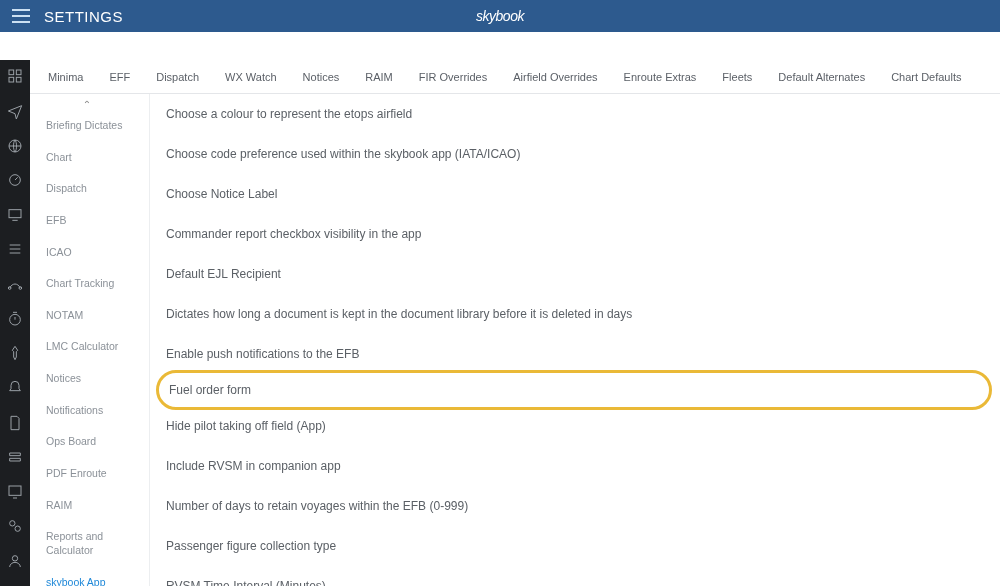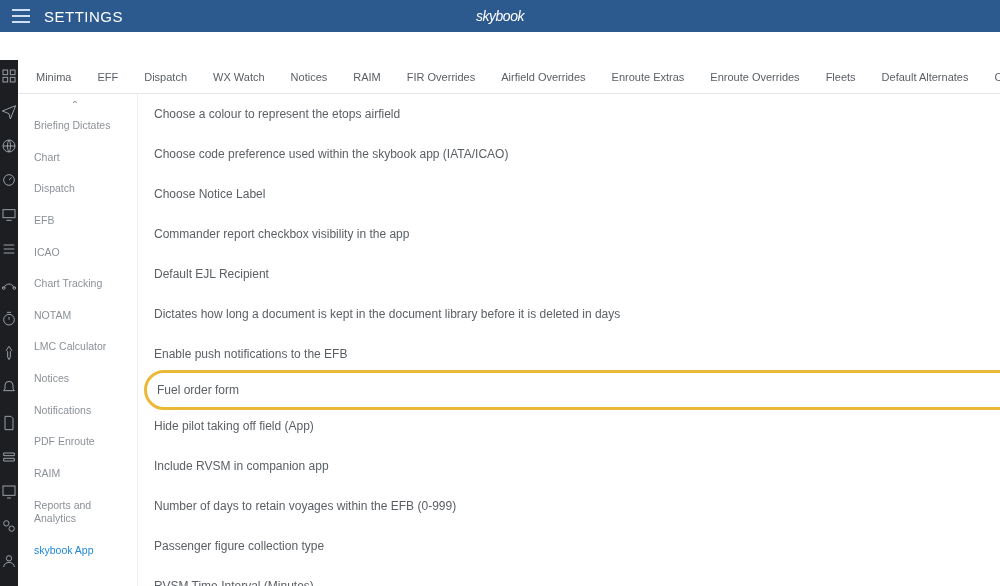--- a/index.html
+++ b/index.html
@@ -143,43 +143,43 @@
     <div class="tabbar">
       <div class="tab">Minima</div>
       <div class="tab">EFF</div>
       <div class="tab">Dispatch</div>
       <div class="tab">WX Watch</div>
       <div class="tab">Notices</div>
       <div class="tab">RAIM</div>
       <div class="tab">FIR Overrides</div>
       <div class="tab">Airfield Overrides</div>
       <div class="tab">Enroute Extras</div>
-      <div class="tab">Enroute Overrides</div>
       <div class="tab">Fleets</div>
       <div class="tab">Default Alternates</div>
       <div class="tab">Chart Defaults</div>
 
     </div>
 
     <div class="workspace">
       <div class="sidelist">
         <div class="chev-up">⌃</div>
         <div class="sitem">Briefing Dictates</div>
         <div class="sitem">Chart</div>
         <div class="sitem">Dispatch</div>
         <div class="sitem">EFB</div>
         <div class="sitem">ICAO</div>
         <div class="sitem">Chart Tracking</div>
         <div class="sitem">NOTAM</div>
         <div class="sitem">LMC Calculator</div>
         <div class="sitem">Notices</div>
         <div class="sitem">Notifications</div>
+        <div class="sitem">Ops Board</div>
         <div class="sitem">PDF Enroute</div>
         <div class="sitem">RAIM</div>
-        <div class="sitem">Reports and Analytics</div>
+        <div class="sitem">Reports and Calculator</div>
         <div class="sitem active">skybook App</div>
       </div>
 
       <div class="settingsarea">
 
         <div class="row swatch-row">
           <div class="label">Choose a colour to represent the etops airfield</div>
 
         </div>
 

